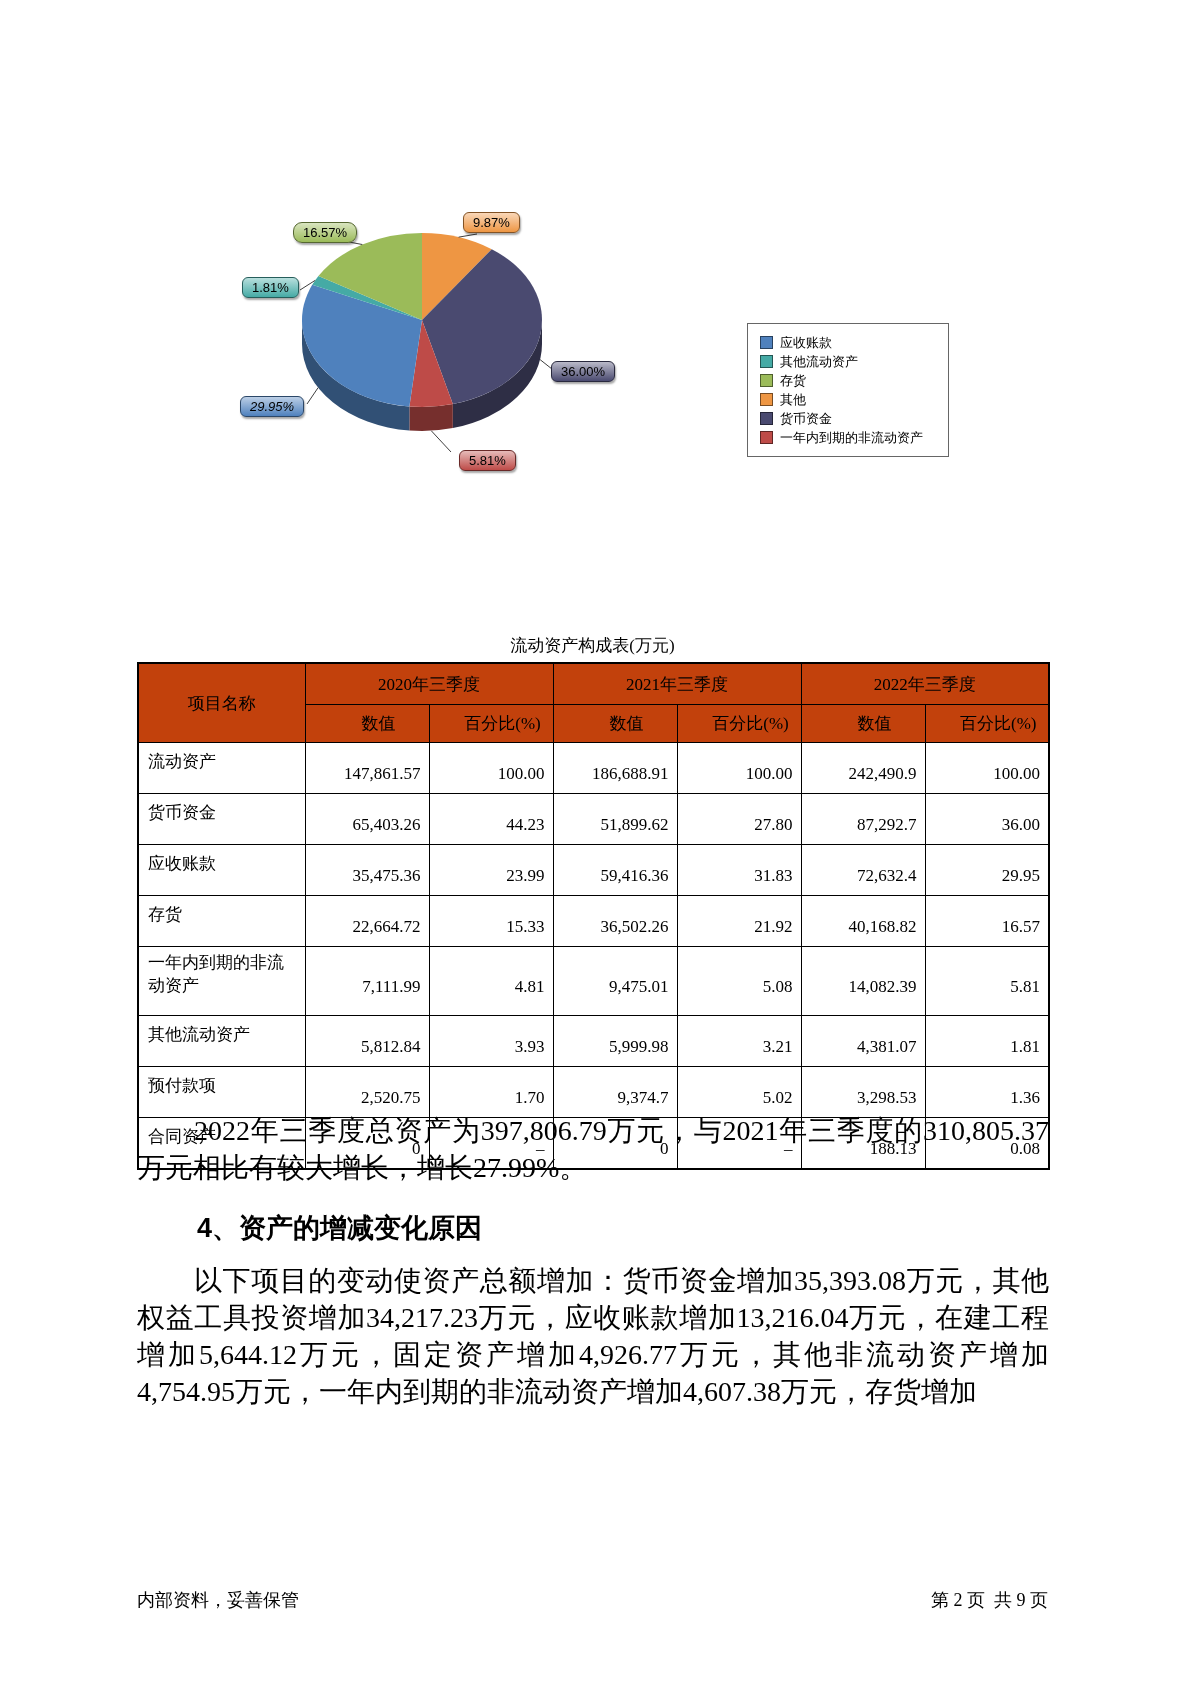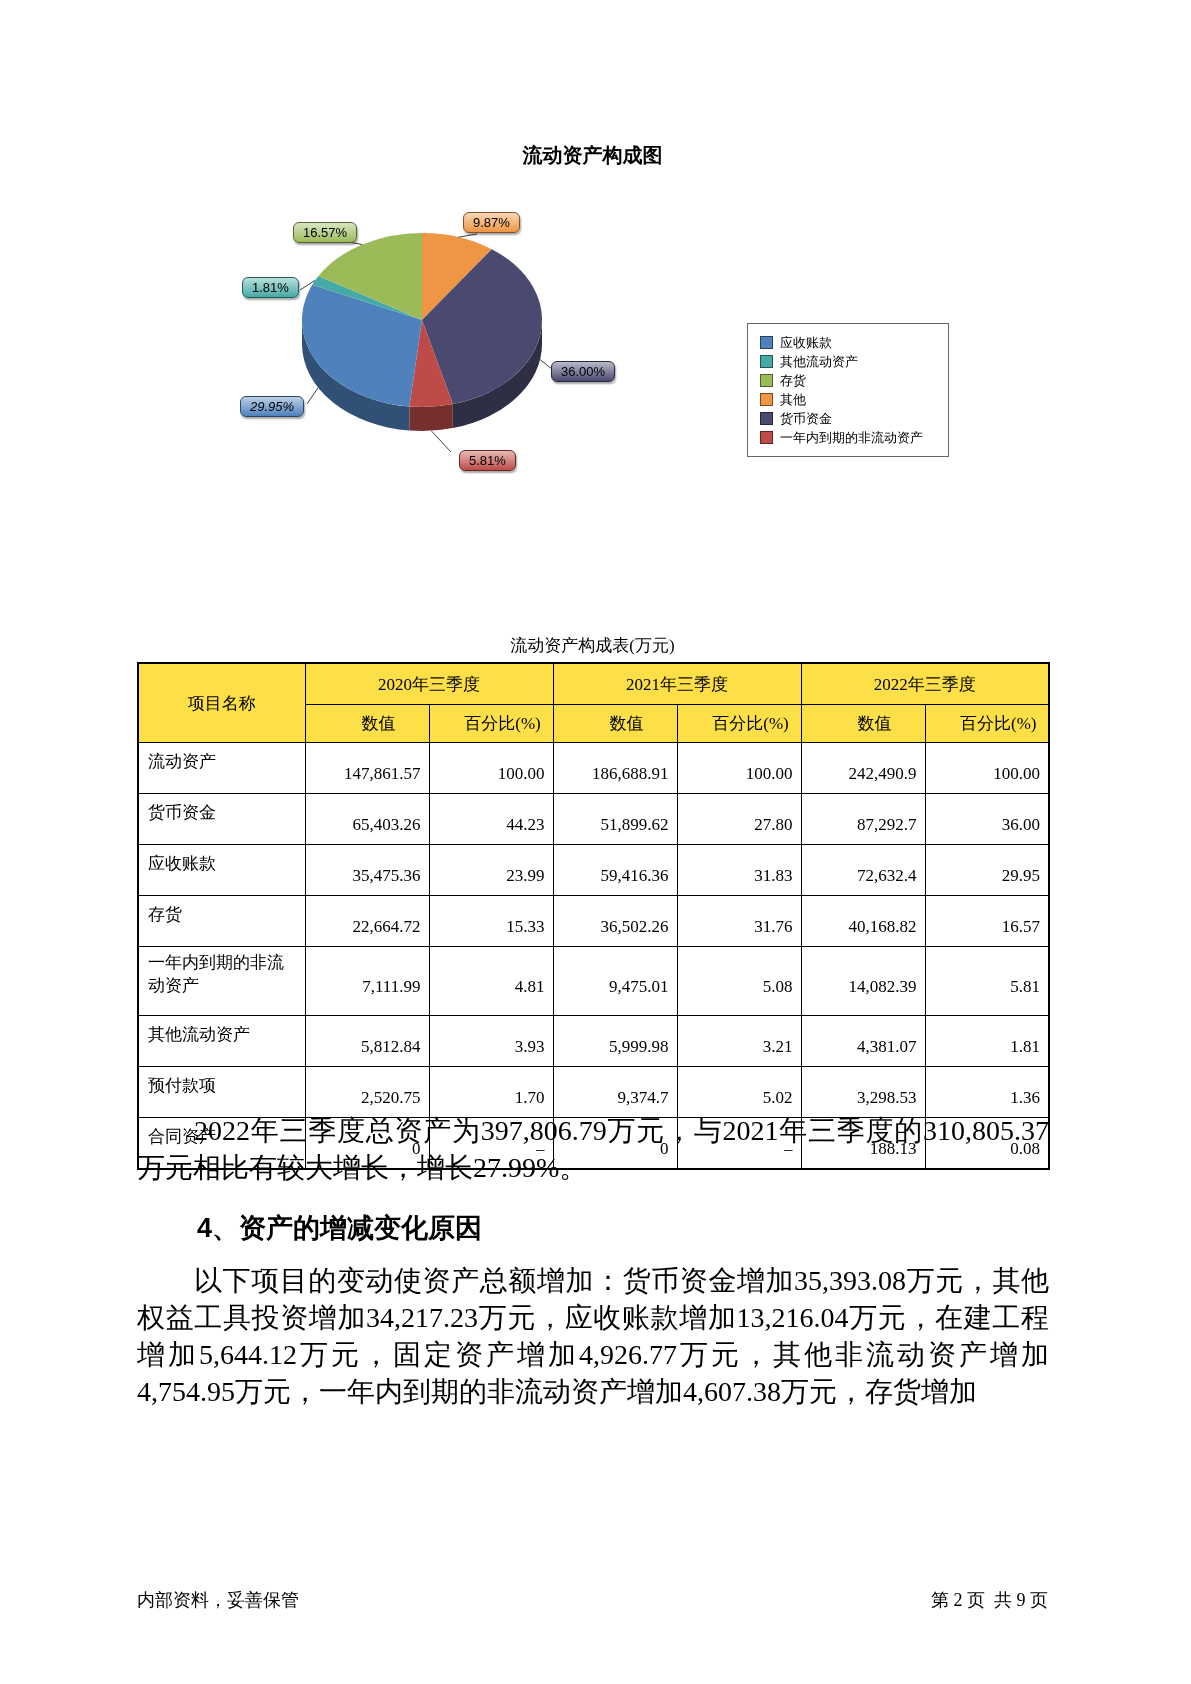--- a/index.html
+++ b/index.html
@@ -18,21 +18,21 @@
   .legend-item{display:flex;align-items:center;height:19px;font-family:"Liberation Sans",sans-serif;
                font-size:13px;white-space:nowrap;}
   .swatch{display:inline-block;width:11px;height:11px;border:1px solid #333;margin-right:7px;flex:0 0 auto;}
 
   
   .table-title{position:absolute;top:634px;left:137px;width:911px;text-align:center;font-size:17px;}
   table.data-table{position:absolute;left:137px;top:662px;width:911px;border-collapse:collapse;
                    table-layout:fixed;font-size:17px;}
   table.data-table th,table.data-table td{border:1px solid #000;overflow:hidden;}
   table.data-table{border:2px solid #000;}
-  thead th{background:#fde047;font-weight:normal;text-align:center;}
+  thead th{background:#c2410c;font-weight:normal;text-align:center;}
   thead tr.h1 th{height:38px;}
   thead tr.h2 th{height:35px;padding-left:24px;}
   tbody th{font-weight:normal;text-align:left;padding:4px 4px 18px 9px;height:28px;}
   tbody td{text-align:right;padding:16px 8px 4px 2px;height:28px;}
 
   
   .content{position:absolute;left:137px;top:1096px;width:912px;}
   .content h3{font-family:"Liberation Sans",sans-serif;font-size:27px;font-weight:bold;
               margin:8px 0 0 60px;}
   .content h3.second{margin-top:24px;}
@@ -41,21 +41,20 @@
   
   .footer{position:absolute;left:137px;top:1588px;width:911px;font-size:18px;}
   .footer .fl{float:left;}
   .footer .fr{float:right;white-space:pre;}
 </style>
 </head>
 <body>
 
 <div class="page">
 
-  <div class="chart-title">流动资产构成图</div>
   <svg id="pie-svg" xmlns="http://www.w3.org/2000/svg">
       <path d="M 542 320 A 120 87 0 0 1 452.82458583951836 404.08076313684376 L 452.82458583951836 428.08076313684376 A 120 87 0 0 0 542 344 Z" fill="#2e2e45"></path>
       <path d="M 452.82458583951836 404.08076313684376 A 120 87 0 0 1 409.3953542842163 406.51872761238326 L 409.3953542842163 430.51872761238326 A 120 87 0 0 0 452.82458583951836 428.08076313684376 Z" fill="#762f2d"></path>
       <path d="M 409.3953542842163 406.51872761238326 A 120 87 0 0 1 302 320 L 302 344 A 120 87 0 0 0 409.3953542842163 430.51872761238326 Z" fill="#315075"></path>
       <path d="M 422 320 L 422 233 A 120 87 0 0 1 491.73285075727415 249.19704221067633 Z" fill="#EE9643"></path>
       <path d="M 422 320 L 491.73285075727415 249.19704221067633 A 120 87 0 0 1 452.82458583951836 404.08076313684376 Z" fill="#4A4A70"></path>
       <path d="M 422 320 L 452.82458583951836 404.08076313684376 A 120 87 0 0 1 409.3953542842163 406.51872761238326 Z" fill="#BE4B48"></path>
       <path d="M 422 320 L 409.3953542842163 406.51872761238326 A 120 87 0 0 1 312.23750250760656 284.8379174811543 Z" fill="#4F81BD"></path>
       <path d="M 422 320 L 312.23750250760656 284.8379174811543 A 120 87 0 0 1 318.4496032010753 276.0353680040535 Z" fill="#45AAA5"></path>
       <path d="M 422 320 L 318.4496032010753 276.0353680040535 A 120 87 0 0 1 422.00000000000017 233 Z" fill="#9BBB59"></path>
@@ -65,21 +64,21 @@
       <line x1="318.14612859280487" y1="387.5867527476345" x2="307" y2="404" stroke="#404040" stroke-width="1"></line>
       <line x1="315.17092434680916" y1="280.37260757643185" x2="300" y2="290" stroke="#404040" stroke-width="1"></line>
       <line x1="362.3212961192421" y1="244.5217813417429" x2="349" y2="242" stroke="#404040" stroke-width="1"></line>
     </svg>
   <div id="callouts">
       <div class="callout" style="left: 463px; top: 212px; background: linear-gradient(rgb(249, 215, 184), rgb(238, 150, 67)); border-color: rgb(131, 83, 37);">9.87%</div>
       <div class="callout" style="left: 551px; top: 361px; background: linear-gradient(rgb(186, 186, 201), rgb(74, 74, 112)); border-color: rgb(41, 41, 62);">36.00%</div>
       <div class="callout" style="left: 435px; top: 450px; background: linear-gradient(rgb(230, 187, 185), rgb(190, 75, 72)); border-color: rgb(105, 41, 40); margin-left: 24px;">5.81%</div>
       <div class="callout" style="left: 240px; top: 396px; background: linear-gradient(rgb(188, 207, 230), rgb(79, 129, 189)); border-color: rgb(43, 71, 104); font-style: italic;">29.95%</div>
       <div class="callout" style="left: 242px; top: 277px; background: linear-gradient(rgb(184, 223, 221), rgb(69, 170, 165)); border-color: rgb(38, 94, 91);">1.81%</div>
-      <div class="callout" style="left: 293px; top: 222px; background: linear-gradient(rgb(217, 229, 192), rgb(155, 187, 89)); border-color: rgb(85, 103, 49);">16.57%</div>
+      <div class="callout" style="left: 293px; top: 222px; background: linear-gradient(rgb(217, 229, 192), rgb(155, 187, 89)); border-color: rgb(85, 103, 49); border-radius: 9px;">16.57%</div>
     </div>
   <div class="legend" id="legend">
       <div class="legend-item">
         <span class="swatch" style="background: rgb(79, 129, 189); border-color: rgb(40, 65, 95);"></span>
         <span>应收账款</span>
       </div>
       <div class="legend-item">
         <span class="swatch" style="background: rgb(69, 170, 165); border-color: rgb(35, 85, 83);"></span>
         <span>其他流动资产</span>
       </div>
@@ -154,21 +153,21 @@
           <td>59,416.36</td>
           <td>31.83</td>
           <td>72,632.4</td>
           <td>29.95</td>
         </tr>
         <tr>
           <th>存货</th>
           <td>22,664.72</td>
           <td>15.33</td>
           <td>36,502.26</td>
-          <td>31.76</td>
+          <td>21.92</td>
           <td>40,168.82</td>
           <td>16.57</td>
         </tr>
         <tr>
           <th>一年内到期的非流动资产</th>
           <td>7,111.99</td>
           <td>4.81</td>
           <td>9,475.01</td>
           <td>5.08</td>
           <td>14,082.39</td>

